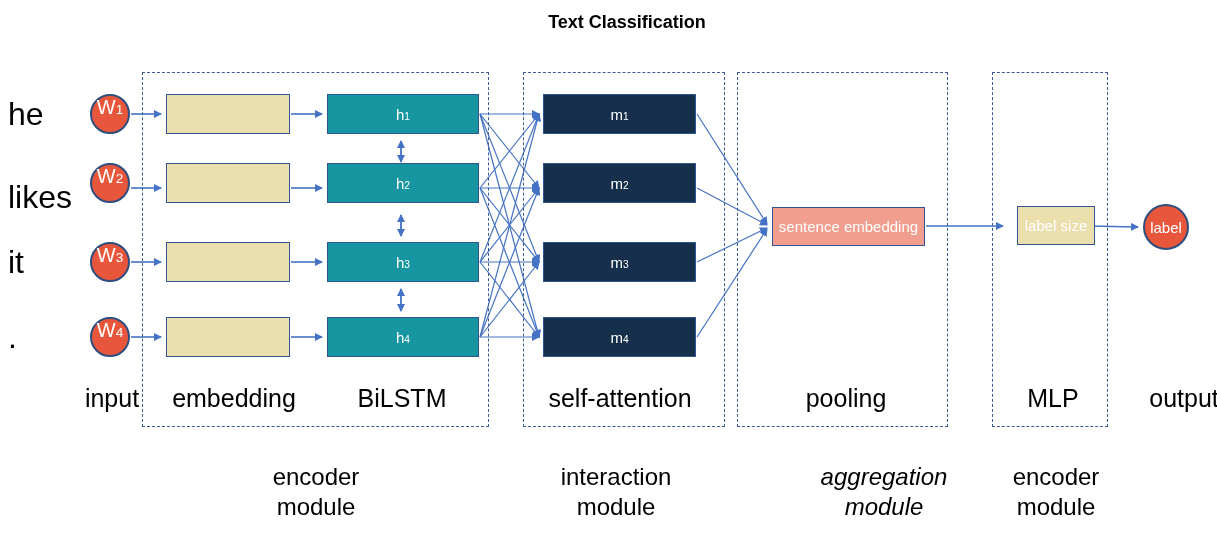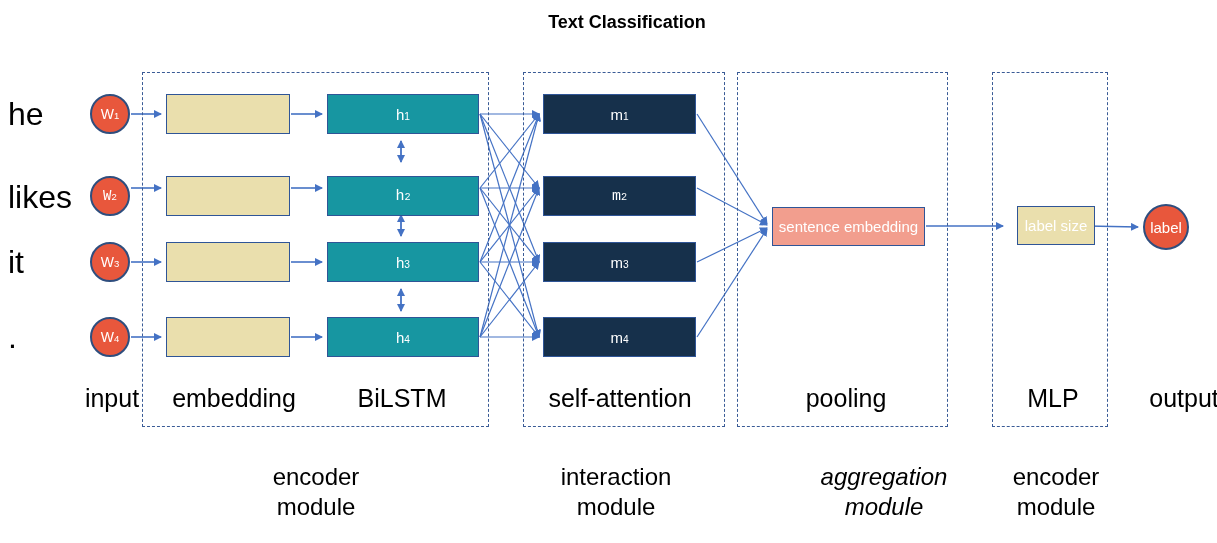--- a/index.html
+++ b/index.html
@@ -34,22 +34,22 @@
     position:absolute;border:1px dashed var(--dash-border);box-sizing:border-box;
     top:72px;height:355px;
   }
   .word{
     position:absolute;left:8px;height:32px;line-height:32px;
     font-size:32px;color:var(--text-dark);white-space:nowrap;
   }
   .wnode{
     position:absolute;left:90px;width:40px;height:40px;border-radius:50%;
     background:var(--node-red);border:2px solid var(--node-red-border);
-    box-sizing:border-box;display:flex;align-items:center;justify-content:center;
-    color:var(--text-light);font-size:14px;
+    box-sizing:border-box;display:flex;justify-content:center;
+    color:var(--text-light);font-size:20px;
   }
   .box{
     position:absolute;height:40px;box-sizing:border-box;
     border:1.5px solid var(--box-border);
     display:flex;align-items:center;justify-content:center;
     font-size:15px;color:var(--text-light);
   }
   .emb{left:166px;width:124px;background:var(--tan);}
   .hbox{left:327px;width:152px;background:var(--teal);}
   .mbox{left:543px;width:153px;background:var(--navy);}
@@ -64,21 +64,21 @@
   .sub{font-size:0.68em;}
   .collabel{
     position:absolute;top:384px;transform:translateX(-50%);
     font-size:25px;color:var(--text-dark);white-space:nowrap;
   }
   .modlabel{
     position:absolute;top:462px;transform:translateX(-50%);
     font-size:24px;line-height:30px;color:var(--text-dark);
     text-align:center;white-space:nowrap;
   }
-  .r0{top:94px;} .r1{top:176px;font-family:Liberation Mono, monospace;} .r2{top:242px;} .r3{top:317px;}
+  .r0{top:94px;} .r1{top:163px;} .r2{top:242px;} .r3{top:317px;}
   .wr0{top:98px;} .wr1{top:172px;margin-top:9px;} .wr2{top:246px;} .wr3{top:321px;}
 </style>
 </head>
 <body>
 
 <div id="stage">
 
   <svg id="wires">
     <defs>
       <marker id="arr" markerWidth="8" markerHeight="8" refX="7" refY="4" orient="auto" markerUnits="userSpaceOnUse">

